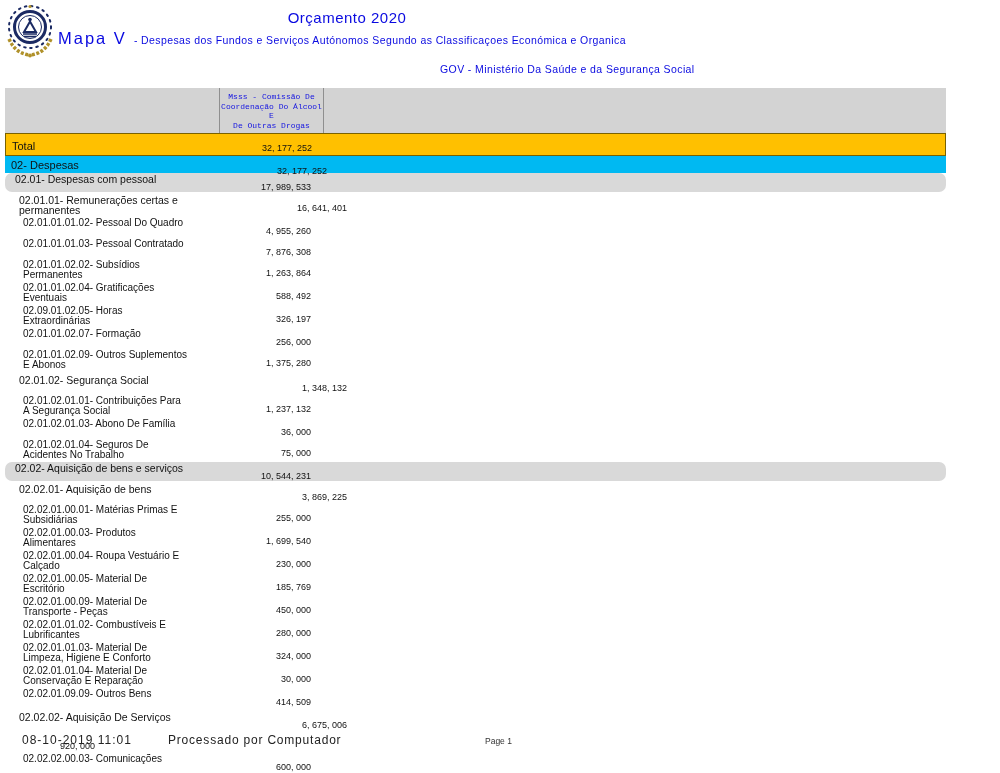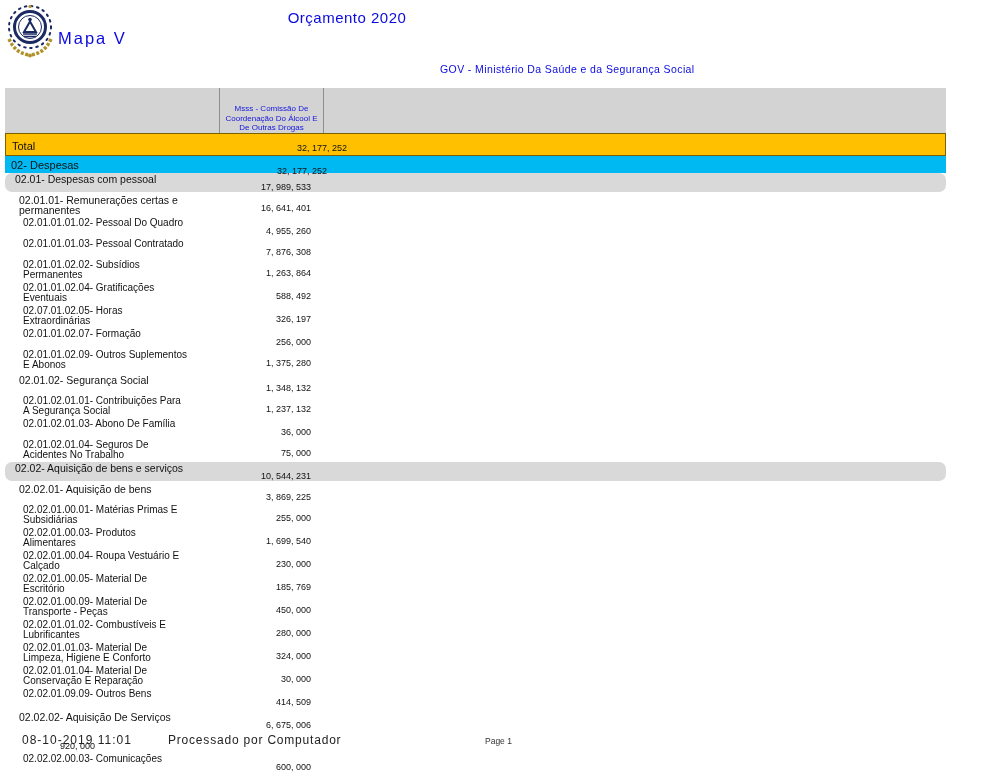--- a/index.html
+++ b/index.html
@@ -14,42 +14,42 @@
   .map-title{font-size:16.5px;letter-spacing:2px;}
   .map-subtitle{font-size:10.5px;letter-spacing:.4px;}
   .org-line{position:absolute;left:440px;top:63px;color:#0a0ae0;font-size:10.5px;letter-spacing:.4px;}
 
   
   .tbl{position:absolute;left:5px;top:88px;width:941px;}
   .thead{position:relative;height:45px;background:#d3d3d3;}
   .thead-cell{position:absolute;left:214px;top:0;width:105px;height:45px;box-sizing:border-box;
               border-left:1px solid #8f8f8f;border-right:1px solid #8f8f8f;
               display:flex;align-items:flex-start;justify-content:center;
-              padding-top:16px;text-align:center;color:#1414e0;font-size:8px;line-height:9.5px;
-              white-space:pre-line;}
+              padding-top:4px;text-align:center;color:#1414e0;font-size:8px;line-height:9.5px;
+              white-space:pre-line;font-family:Liberation Mono, monospace;}
   .tbody{position:relative;}
 
   .row{display:flex;align-items:flex-start;font-size:10px;line-height:10px;padding:1px 0 2px;}
   .lbl{flex:0 0 216px;box-sizing:border-box;white-space:pre-line;}
   .val{flex:0 0 96px;box-sizing:border-box;text-align:right;padding-right:6px;font-size:9px;margin-top:8px;}
 
   .row.lvl0{background:#ffc000;border:1px solid #7a6200;height:23px;box-sizing:border-box;
-            padding:0;font-size:11px;align-items:stretch;gap:35px;}
+            padding:0;font-size:11px;align-items:stretch;}
   .row.lvl0 .lbl{align-self:flex-end;padding:0 0 4px 6px;}
   .row.lvl0 .val{align-self:flex-start;padding-top:1px;}
 
   .row.lvl1{background:#00b9f2;height:17px;box-sizing:border-box;font-size:11px;
             padding:0;align-items:center;gap:16px;}
   .row.lvl1 .lbl{padding-left:6px;}
   .row.lvl1 .val{align-self:flex-start;padding-top:2px;}
 
   .row.lvl2{background:#d9d9d9;height:19px;box-sizing:border-box;padding:1px 0 0;font-size:10.5px;border-radius:7px;}
   .row.lvl2 .lbl{padding-left:10px;}
 
-  .row.lvl3{font-size:10.5px;padding-top:3px;}
+  .row.lvl3{font-size:10.5px;padding-top:3px;gap:36px;}
   .row.lvl3 .lbl{padding-left:14px;}
 
   .row.lvl4 .lbl{padding-left:18px;}
 
   
   .footer-date{position:absolute;left:22px;top:733px;font-size:12px;letter-spacing:1px;color:#222;}
   .footer-proc{position:absolute;left:168px;top:733px;font-size:12px;letter-spacing:.8px;color:#222;}
   .footer-page{position:absolute;left:485px;top:736px;font-size:8.5px;color:#333;}
 </style>
 </head>
@@ -66,20 +66,21 @@
     <path d="M25 18.5 L31 29 L19 29 Z" fill="none" stroke="#1b2a63" stroke-width="2"></path>
     <path d="M18 31 H32 M19 33.5 H31" stroke="#1b2a63" stroke-width="1.4"></path>
     <path d="M4 36 Q10 50 24 52" fill="none" stroke="#b0912a" stroke-width="3.4" stroke-dasharray="3 1.6"></path>
     <path d="M46 36 Q40 50 26 52" fill="none" stroke="#b0912a" stroke-width="3.4" stroke-dasharray="3 1.6"></path>
     <circle cx="25" cy="52.5" r="2" fill="#b0912a"></circle>
   </svg>
 
   <div class="doc-title">Orçamento 2020</div>
   <div class="map-line">
     <span class="map-title">Mapa V</span>
+    <span class="map-subtitle">- Despesas dos Fundos e Serviços Autónomos Segundo as Classificaçoes Económica e Organica</span>
   </div>
   <div class="org-line">GOV - Ministério Da Saúde e da Segurança Social</div>
 
   <div class="tbl">
     <div class="thead">
       <div class="thead-cell">Msss - Comissão De
 Coordenação Do Álcool E
 De Outras Drogas</div>
     </div>
     <div class="tbody">
@@ -112,21 +113,21 @@
           <div class="lbl">02.01.01.02.02- Subsídios
 Permanentes</div>
           <div class="val">1, 263, 864</div>
         </div>
         <div class="row lvl4">
           <div class="lbl">02.01.01.02.04- Gratificações
 Eventuais</div>
           <div class="val">588, 492</div>
         </div>
         <div class="row lvl4">
-          <div class="lbl">02.07.01.02.05- Horas
+          <div class="lbl">02.09.01.02.05- Horas
 Extraordinárias</div>
           <div class="val">326, 197</div>
         </div>
         <div class="row lvl4">
           <div class="lbl">02.01.01.02.07- Formação</div>
           <div class="val">256, 000</div>
         </div>
         <div class="row lvl4">
           <div class="lbl">02.01.01.02.09- Outros Suplementos
 E Abonos</div>

